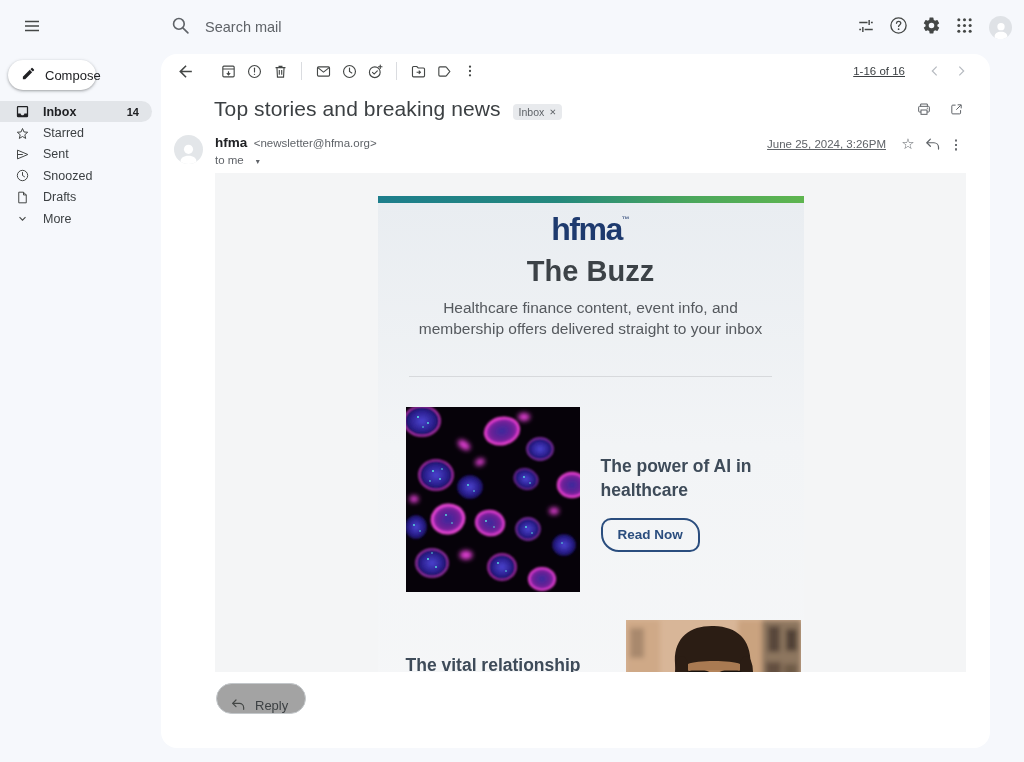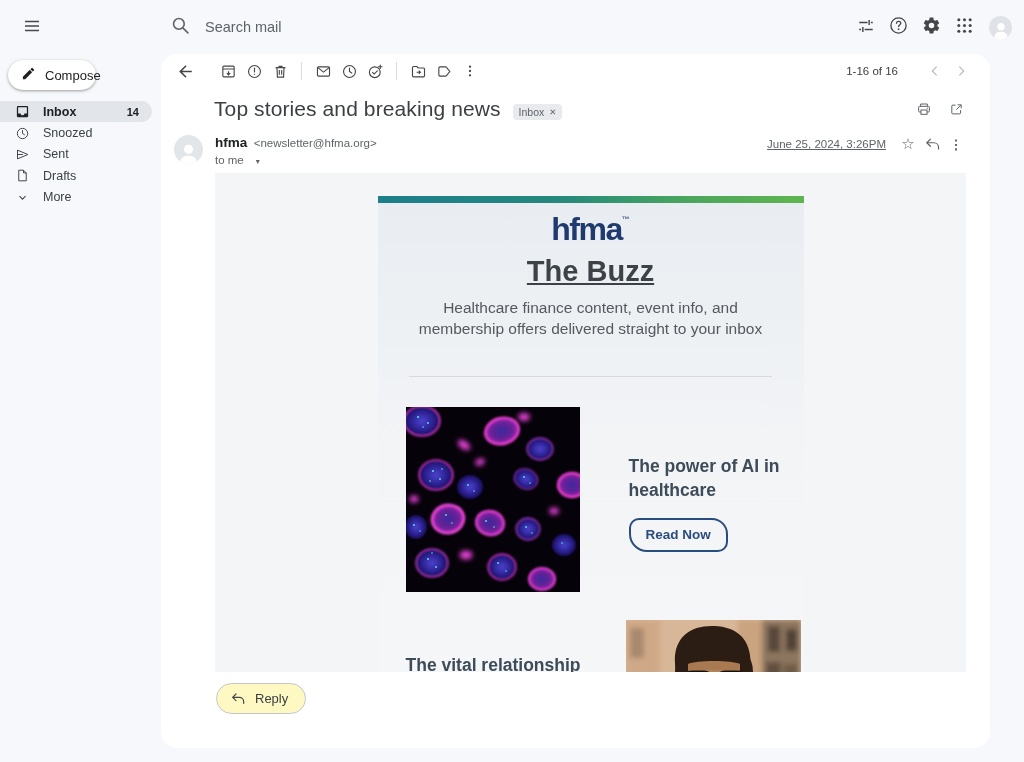--- a/index.html
+++ b/index.html
@@ -39,21 +39,21 @@
 
   
   .card { position:absolute; left:161px; top:54px; width:829px; height:694px;
     background:#fff; border-radius:16px; overflow:hidden; }
 
   .toolbar { position:absolute; top:3px; left:11px; right:16px; height:28px; display:flex; align-items:center; }
   .tb-btn { width:26px; height:26px; display:flex; align-items:center; justify-content:center; border-radius:50%; color:#444746; }
   .back { margin-right:17px; }
   .tb-div { width:1px; height:18px; background:#dadce0; margin:0 8px; }
   .tb-right { margin-left:auto; display:flex; align-items:center; }
-  .pagination { font-size:11.5px; color:#3c4043; margin-right:24px; }
+  .pagination { font-size:11.5px; color:#3c4043; margin-right:17px;text-decoration:underline; }
 
   .subject-row { position:absolute; top:43px; left:53px; right:22px; display:flex; align-items:center; }
   .subject { font-size:21px; font-weight:400; color:#3c4043; letter-spacing:.1px; }
   .chip { margin-left:12px; margin-top:5px; background:#e8eaed; border-radius:4px; font-size:10.5px;
     color:#5f6368; padding:2px 6px; display:flex; align-items:center; gap:5px; cursor:pointer; }
   .chip-x { font-size:8.5px; cursor:pointer; }
   .sr-right { margin-left:auto; display:flex; align-items:center; gap:8px; }
 
   .sender-row { position:absolute; top:79px; left:13px; right:22px; display:flex; }
   .avatar2 { width:29px; height:29px; border-radius:50%; background:#e3e6e9; overflow:hidden; position:relative; margin-top:2px; flex:none; }
@@ -72,38 +72,38 @@
   
   .email-body { position:absolute; left:54px; top:119px; width:751px; height:499px;
     background:#f4f5f6; overflow:hidden; }
   .newsletter { margin:23px auto 0; width:426px; }
   .nl-bar { height:7px;
     background:linear-gradient(90deg, var(--gradient-left,#1d7e8c) 0%, #24887d 42%, #4ba75c 74%, var(--gradient-right,#5eb54f) 100%); }
   .nl-inner { background:linear-gradient(180deg,#e9edf1 0%, #f2f4f6 45%, #f6f7f8 100%);
     text-align:center; padding-bottom:40px; }
   .nl-logo { padding-top:8px; font-size:32px; font-weight:bold; letter-spacing:-1.5px; color:var(--brand-navy,#1e3a6e); }
   .nl-logo sup { font-size:8px; letter-spacing:0; vertical-align:18px; opacity:.8; }
-  .nl-title { margin-top:7px; font-size:29px; font-weight:bold; color:#3c4247;text-decoration:underline; }
+  .nl-title { margin-top:7px; font-size:29px; font-weight:bold; color:#3c4247; }
   .nl-sub { margin:10px auto 0; width:356px; font-size:15.5px; line-height:1.33; color:#55595e; }
   .nl-hr { margin:37px auto 0; width:363px; border:none; border-top:1px solid #d7d9dc; height:0; }
   .article { display:flex; text-align:left; }
-  .a1 { margin-top:30px; padding-left:28px;gap:28px; }
+  .a1 { margin-top:30px; padding-left:28px; }
   .art-img { width:174px; height:185px; flex:none; }
   .a1-col { margin-left:21px; padding-top:47px; }
   .art-title { font-size:17.5px; font-weight:bold; color:#3e4b59; line-height:1.38; width:162px; }
   .readnow { margin-top:15px; border:2px solid var(--cta-navy,#2a4d7e); color:var(--cta-navy,#2a4d7e);
     font-weight:bold; font-size:13.5px; padding:7px 15px 8px; border-radius:10px 16px 10px 18px; background:transparent; }
   .a2 { margin-top:28px; padding-left:28px; }
   .a2-title { padding-top:33px; width:218px; flex:none; }
   .art-img2 { width:175px; height:75px; flex:none; margin-left:2px; }
 
   
   .actions { position:absolute; left:55px; top:629px; display:flex; gap:8px; }
-  .pill { height:31px; border:1px solid #c3c7ca; border-radius:16px; background:#fef9c3;
-    display:flex; align-items:center; gap:9px; padding:0 17px 0 13px; font-size:13px; color:#3c4043; }
+  .pill { height:31px; border:1px solid #c3c7ca; border-radius:16px; background:#a3a3a3;
+    display:flex; align-items:flex-end; gap:9px; padding:0 17px 0 13px; font-size:13px; color:#3c4043; }
 </style>
 </head>
 <body>
 
 <div class="app">
 
   <header class="topbar">
     <button class="menu-btn">
       <span>
         <svg width="18" height="18" viewBox="0 0 18 18">
@@ -185,35 +185,43 @@
         <span class="ni-icon">
           <svg width="15" height="15" viewBox="0 0 24 24" fill="#202124">
               <path d="M19 3H5a2 2 0 0 0-2 2v14a2 2 0 0 0 2 2h14a2 2 0 0 0 2-2V5a2 2 0 0 0-2-2zm0 12h-4c0 1.66-1.35 3-3 3s-3-1.34-3-3H5V5h14v10z"></path>
             </svg>
         </span>
         <span class="ni-label">Inbox</span>
         <span class="ni-count">14</span>
       </div>
       <div class="nav-item">
         <span class="ni-icon">
-          <svg width="15" height="15" viewBox="0 0 24 24" fill="none" stroke="#444746" stroke-width="1.6">
-              <circle cx="12" cy="12" r="8.3"></circle>
-              <path d="M12 7.2V12l3.2 2" stroke-linecap="round"></path>
-            </svg>
-        </span>
-        <span class="ni-label">Snoozed</span>
+          <svg width="15" height="15" viewBox="0 0 24 24" fill="none" stroke="#444746" stroke-width="1.6" stroke-linejoin="round">
+              <path d="M12 4l2.3 5.5 6 .5-4.6 4 1.4 5.9-5.1-3.1-5.1 3.1 1.4-5.9-4.6-4 6-.5z"></path>
+            </svg>
+        </span>
+        <span class="ni-label">Starred</span>
       </div>
       <div class="nav-item">
         <span class="ni-icon">
           <svg width="15" height="15" viewBox="0 0 24 24" fill="none" stroke="#444746" stroke-width="1.6" stroke-linejoin="round">
               <path d="M4 19V5l16.5 7z"></path>
               <path d="M4 12h8.5"></path>
             </svg>
         </span>
         <span class="ni-label">Sent</span>
+      </div>
+      <div class="nav-item">
+        <span class="ni-icon">
+          <svg width="15" height="15" viewBox="0 0 24 24" fill="none" stroke="#444746" stroke-width="1.6">
+              <circle cx="12" cy="12" r="8.3"></circle>
+              <path d="M12 7.2V12l3.2 2" stroke-linecap="round"></path>
+            </svg>
+        </span>
+        <span class="ni-label">Snoozed</span>
       </div>
       <div class="nav-item">
         <span class="ni-icon">
           <svg width="15" height="15" viewBox="0 0 24 24" fill="none" stroke="#444746" stroke-width="1.6" stroke-linejoin="round">
               <path d="M6 3.5h7.6l4.4 4.4V20.5H6z"></path>
               <path d="M13.6 3.5v4.4H18"></path>
             </svg>
         </span>
         <span class="ni-label">Drafts</span>
       </div>

